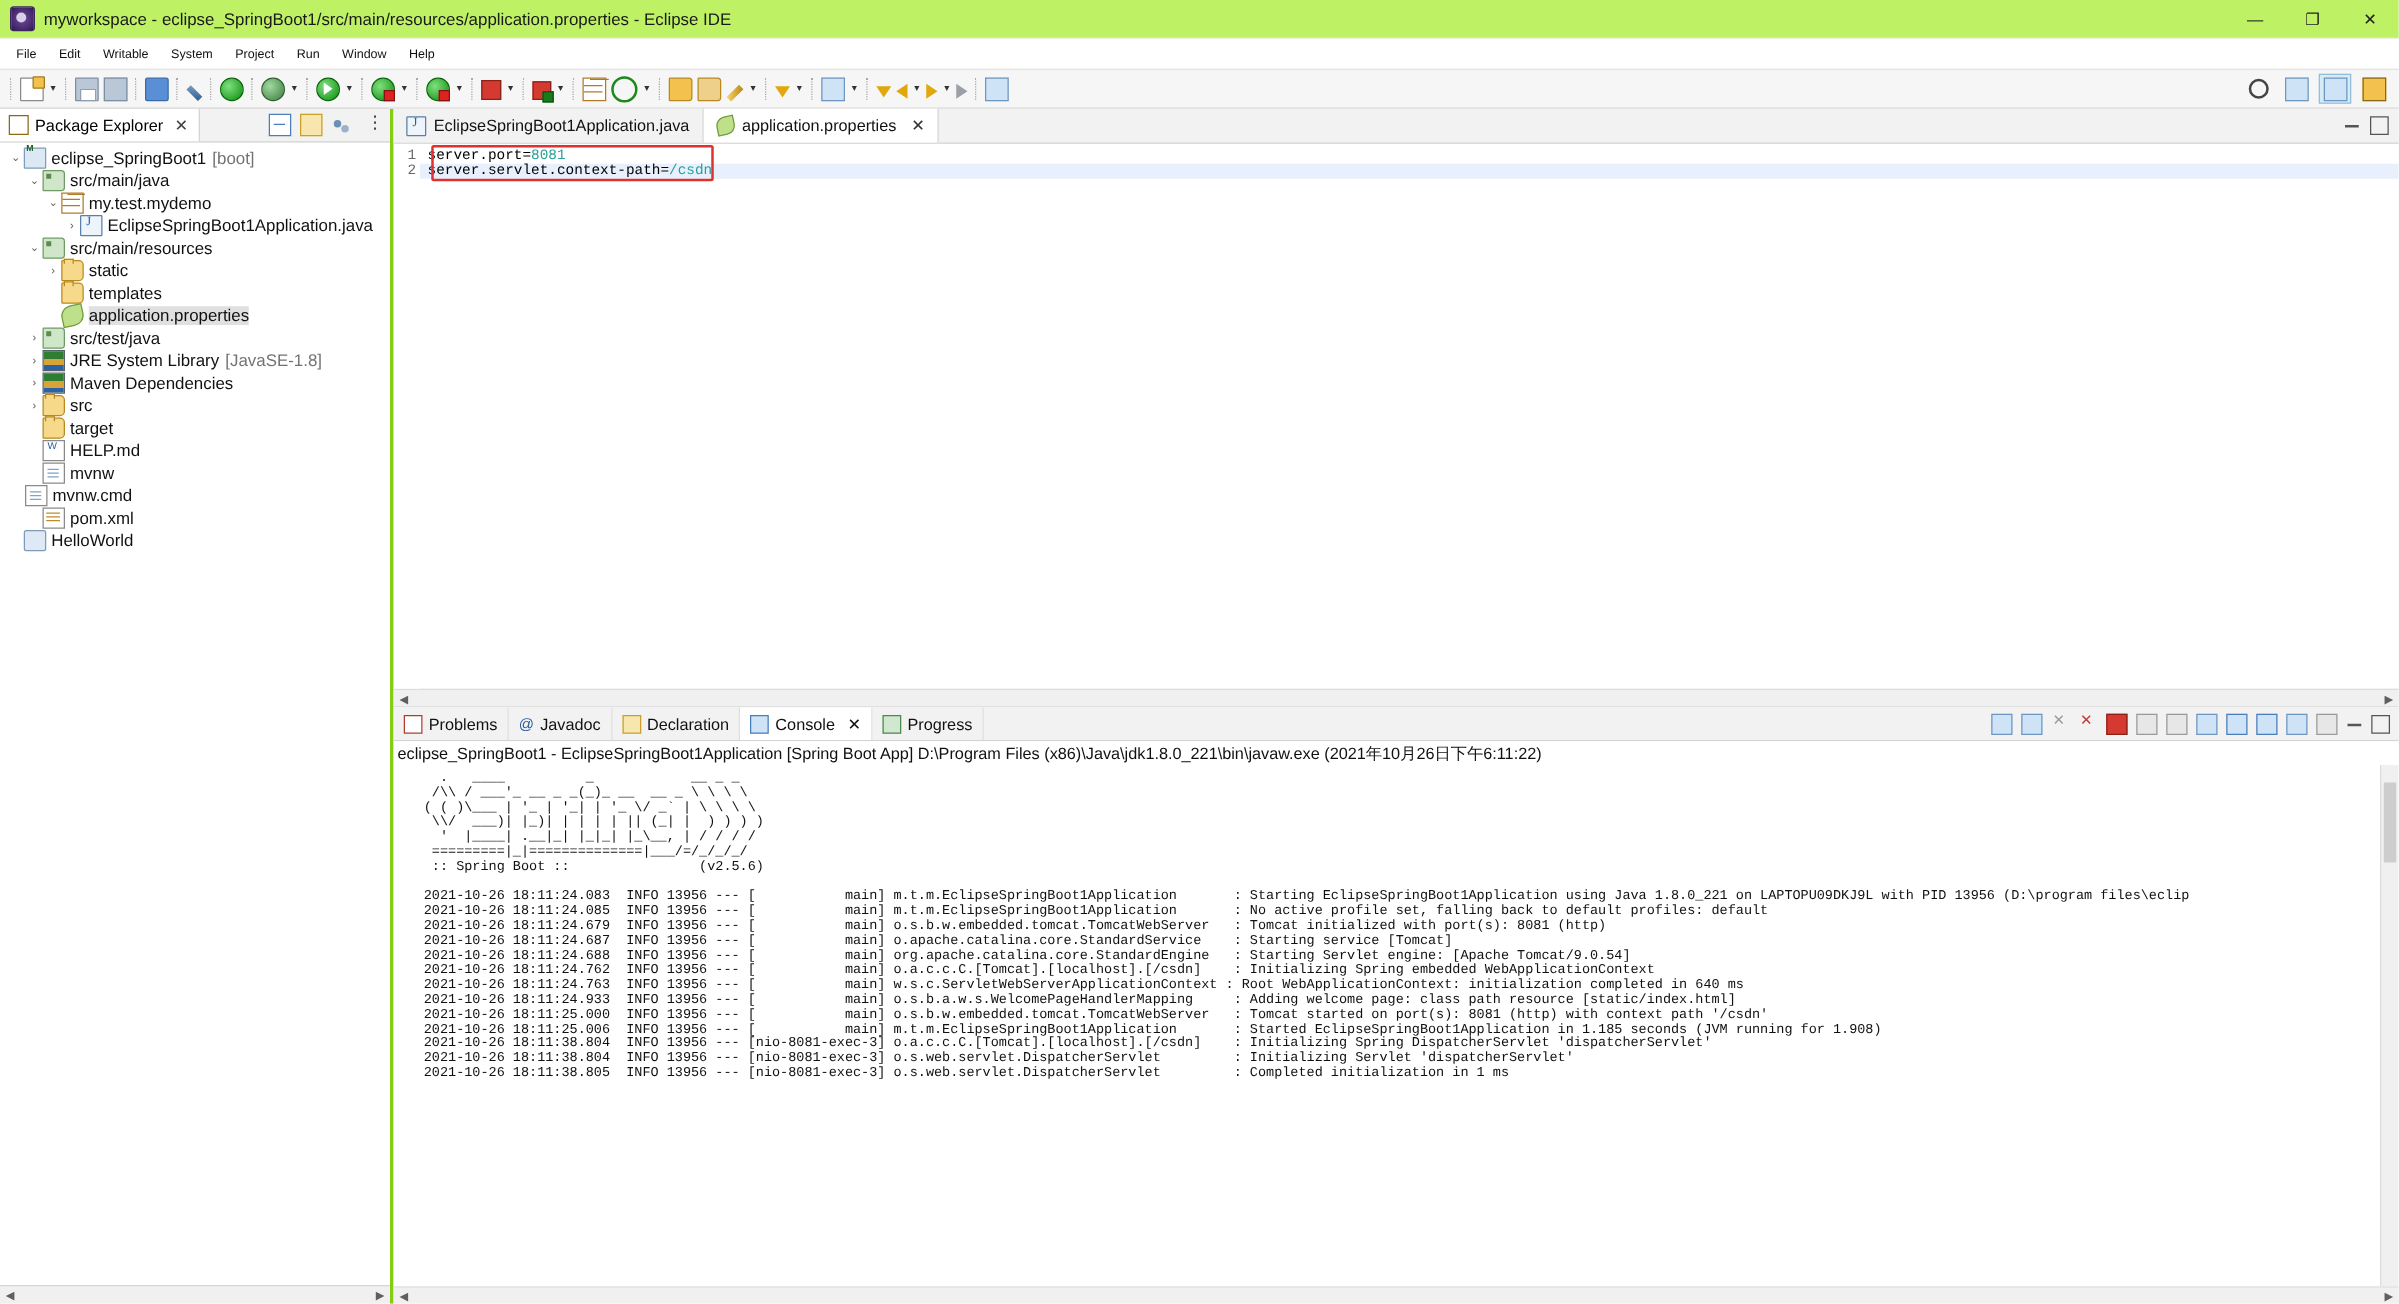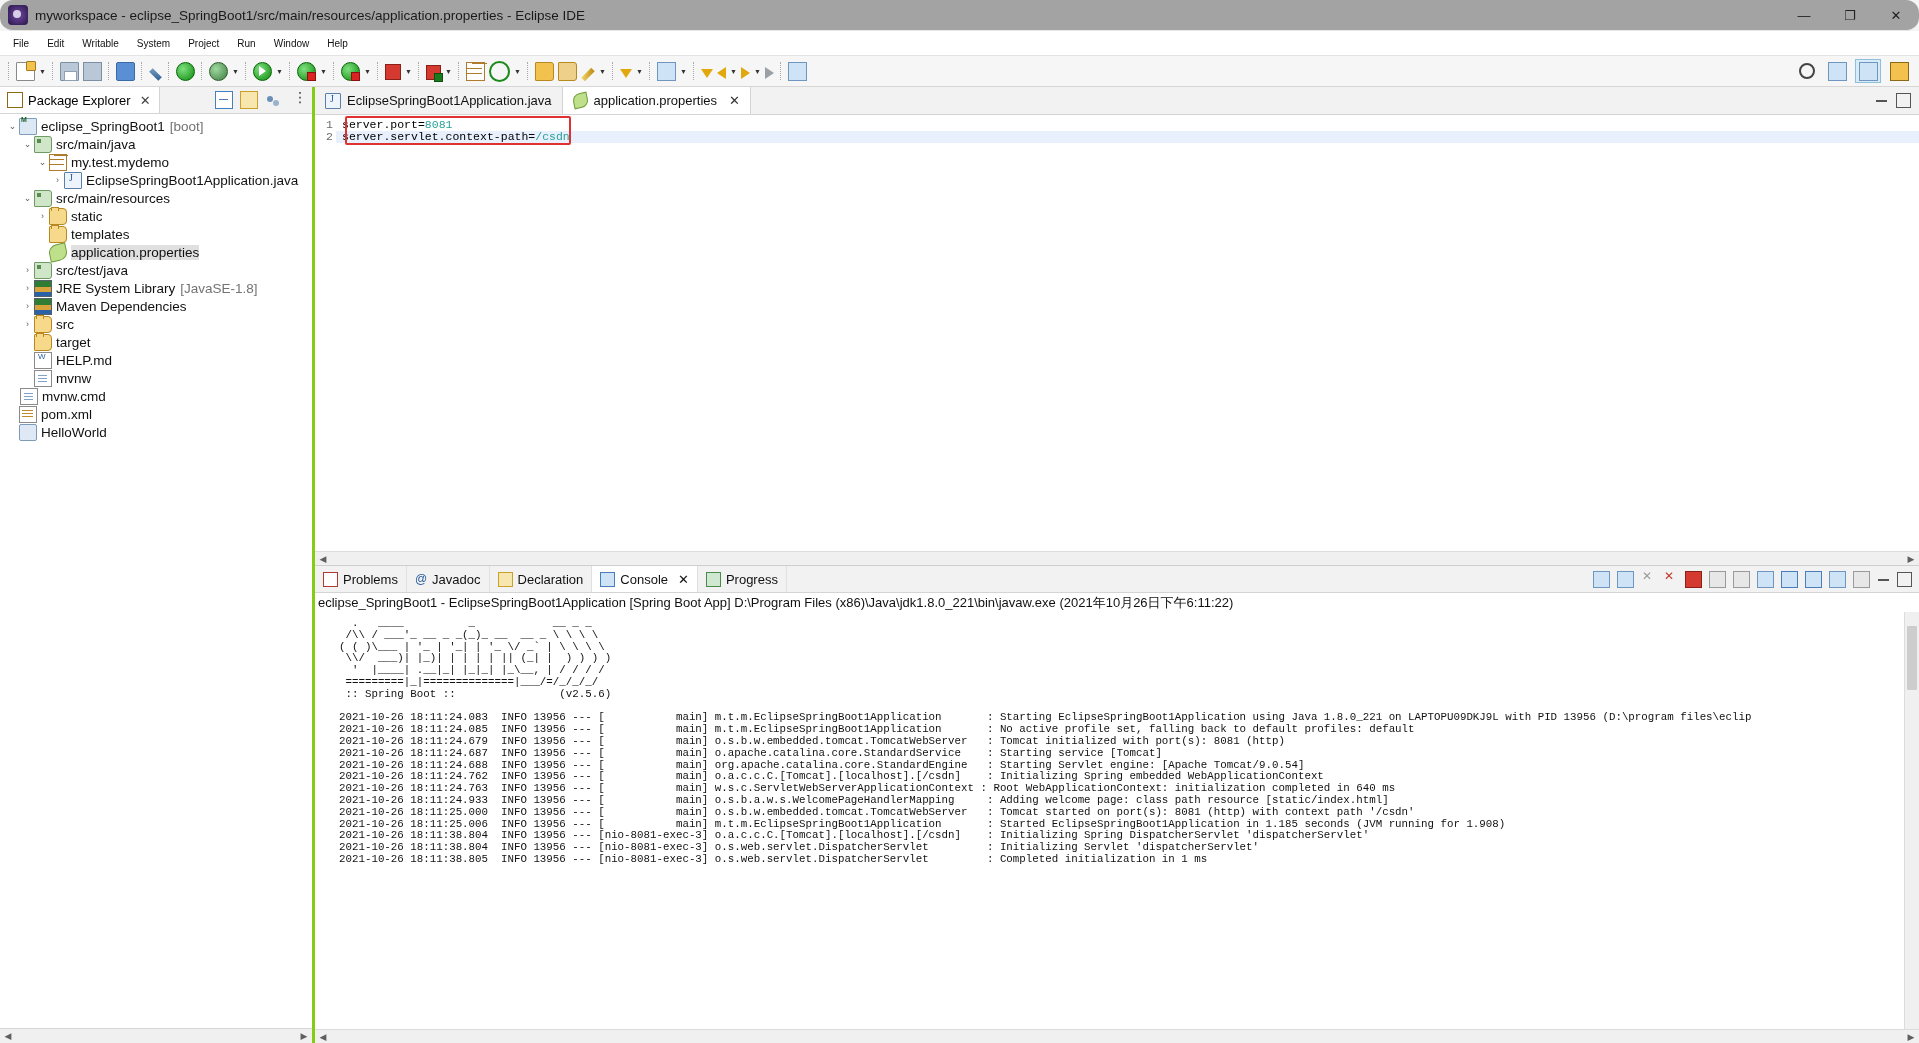--- a/index.html
+++ b/index.html
@@ -8,22 +8,22 @@
     background: #ffffff;
     font-family: "Liberation Sans", sans-serif;
     font-size: 13px;
     color: #000000;
     overflow: hidden;
   }
   .app { position: relative; width: 1919px; height: 1043px; display: flex; flex-direction: column; background:#f5f5f5; }
 
   
   .titlebar {
-    height: 30px; background: #a3a3a3; display: flex; align-items: center;
-    border-bottom: 1px solid #e6e6e6; flex: none; border-radius: 13px;
+    height: 30px; background: #bef264; display: flex; align-items: center;
+    border-bottom: 1px solid #e6e6e6; flex: none;
   }
   .titlebar .app-icon {
     width: 18px; height: 18px; margin: 0 7px 0 8px;
     border-radius: 3px;
     background: radial-gradient(circle at 50% 50%, #6f4a9c 0%, #4a2d73 60%, #2e1b4a 100%);
     border: 1px solid #3b2460;
     position: relative; flex: none;
   }
   .titlebar .app-icon::after {
     content:""; position:absolute; left:4px; top:4px; width:8px; height:8px;
@@ -458,21 +458,21 @@
           <div class="trow" style="padding-left: 21px;">
             <span class="twist"></span>
             <span class="ticon ti-file"></span>
             <span class="tlabel">mvnw</span>
           </div>
           <div class="trow" style="padding-left: 7px;">
             <span class="twist"></span>
             <span class="ticon ti-file"></span>
             <span class="tlabel">mvnw.cmd</span>
           </div>
-          <div class="trow" style="padding-left: 6px; text-align: right;">
+          <div class="trow" style="padding-left: 21px; text-align: right;">
             <span class="twist"></span>
             <span class="ticon ti-xml"></span>
             <span class="tlabel">pom.xml</span>
           </div>
           <div class="trow" style="padding-left: 6px;">
             <span class="twist"></span>
             <span class="ticon ti-jproj"></span>
             <span class="tlabel">HelloWorld</span>
           </div>
         </div>

